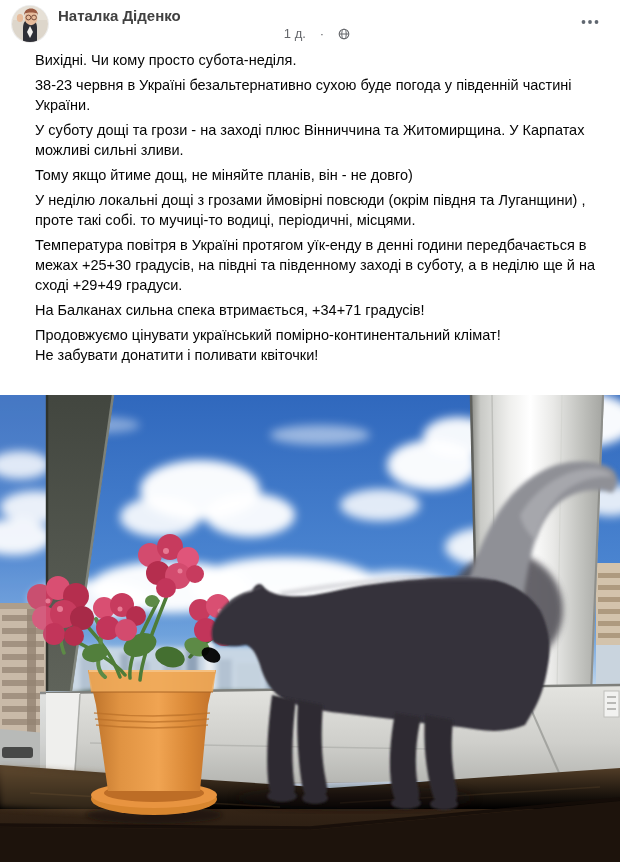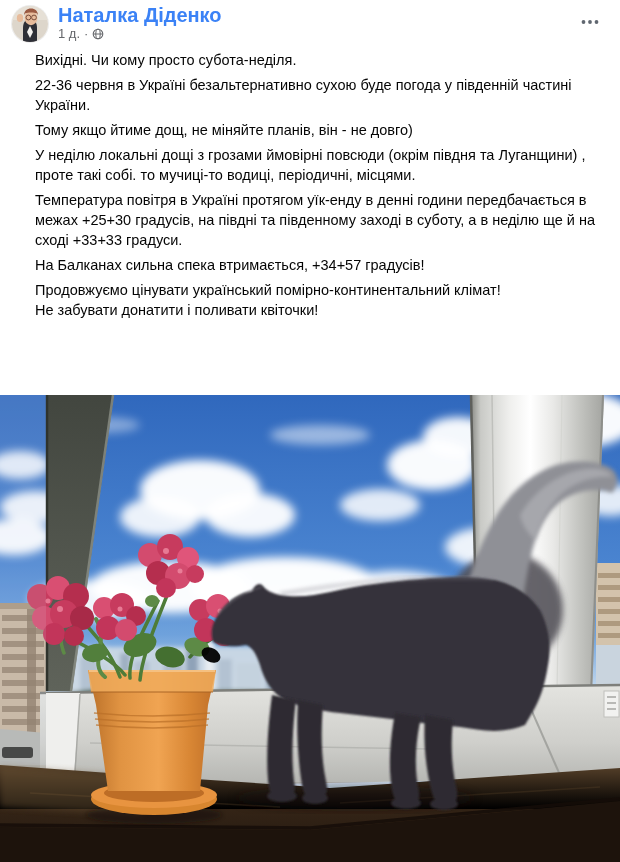--- a/index.html
+++ b/index.html
@@ -5,23 +5,23 @@
   html,body{margin:0;padding:0;}
   body{
     width:620px;height:862px;background:#fff;overflow:hidden;
     font-family:"Liberation Sans",sans-serif;color:#050505;
     display:flex;flex-direction:column;
   }
   .post-header{display:flex;align-items:flex-start;padding:6px 16px 6px 12px;}
   .avatar-wrap{width:36px;height:36px;border-radius:50%;overflow:hidden;flex:0 0 36px;
     box-shadow:0 0 0 1px rgba(0,0,0,.08);}
   .header-text{margin-left:10px;flex:1;}
-  .author-name{font-size:20px;font-weight:700;line-height:19px;color:#3b82f6;}
-  .meta-row{display:flex;align-items:center;gap:4px;margin-top:1px;
-    font-size:13px;color:#65676b;line-height:16px;}
+  .author-name{font-size:15px;font-weight:700;line-height:19px;color:#404040;}
+  .meta-row{display:flex;align-items:center;gap:14px;margin-top:1px;
+    font-size:13px;color:#65676b;line-height:16px;justify-content:center;}
   .menu-btn{margin-left:auto;padding:6px 4px;cursor:pointer;display:flex;align-items:center;}
   .menu-btn svg{display:block;}
   .post-text{padding:2px 14px 0 16px;height:341px;box-sizing:border-box;overflow:hidden;margin-left:19px;}
   .post-text p{margin:0 0 5px 0;font-size:14.5px;line-height:20px;white-space:pre-line;}
   .post-photo{display:block;margin-top:auto;line-height:0;cursor:pointer;}
 </style>
 </head>
 <body>
 
 <div class="post-header">
@@ -54,25 +54,26 @@
     <svg width="20" height="20" viewBox="0 0 20 20">
       <circle cx="3.5" cy="10" r="1.9" fill="#606770"></circle>
       <circle cx="10" cy="10" r="1.9" fill="#606770"></circle>
       <circle cx="16.5" cy="10" r="1.9" fill="#606770"></circle>
     </svg>
   </div>
 </div>
 
 <div class="post-text">
     <p>Вихідні. Чи кому просто субота-неділя.</p>
-    <p>22-36 червня в Україні безальтернативно сухою буде погода у південній частині України.</p>
+    <p>38-23 червня в Україні безальтернативно сухою буде погода у південній частині України.</p>
+    <p>У суботу дощі та грози - на заході плюс Вінниччина та Житомирщина. У Карпатах можливі сильні зливи.</p>
     <p>Тому якщо йтиме дощ, не міняйте планів, він - не довго)</p>
     <p>У неділю локальні дощі з грозами ймовірні повсюди (окрім півдня та Луганщини) , проте такі собі. то мучиці-то водиці, періодичні, місцями.</p>
-    <p>Температура повітря в Україні протягом уїк-енду в денні години передбачається в межах +25+30 градусів, на півдні та південному заході в суботу, а в неділю ще й на сході +33+33 градуси.</p>
-    <p>На Балканах сильна спека втримається, +34+57 градусів!</p>
+    <p>Температура повітря в Україні протягом уїк-енду в денні години передбачається в межах +25+30 градусів, на півдні та південному заході в суботу, а в неділю ще й на сході +29+49 градуси.</p>
+    <p>На Балканах сильна спека втримається, +34+71 градусів!</p>
     <p>Продовжуємо цінувати український помірно-континентальний клімат!
 Не забувати донатити і поливати квіточки!</p>
   </div>
 
 <div class="post-photo">
 <svg width="620" height="467" viewBox="0 0 620 467">
   <defs>
     <linearGradient id="sky" x1="0" y1="0" x2="0" y2="1">
       <stop offset="0" stop-color="#3068bd"></stop>
       <stop offset="0.42" stop-color="#4a84d0"></stop>

